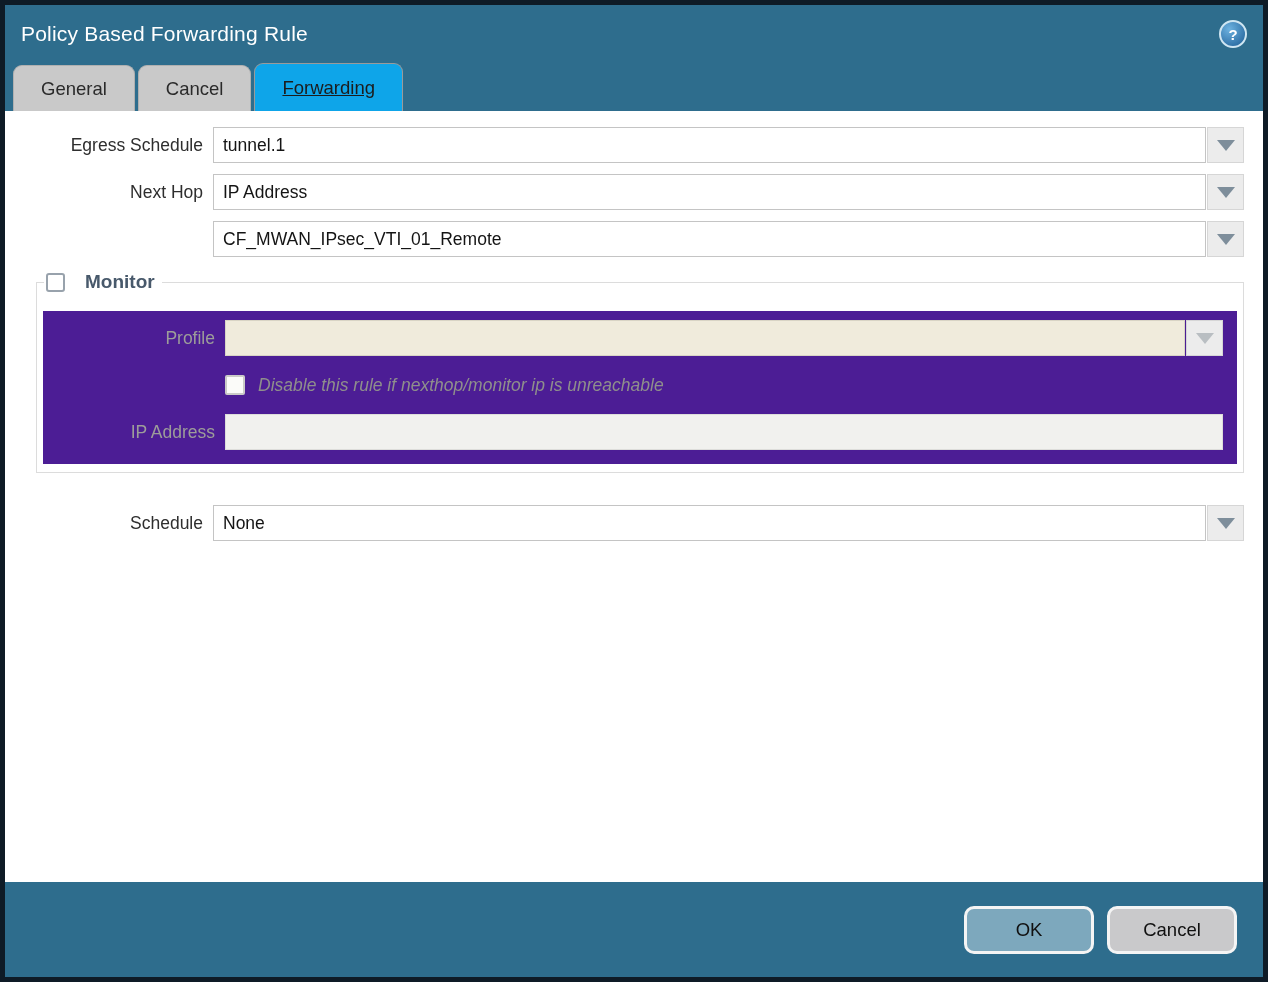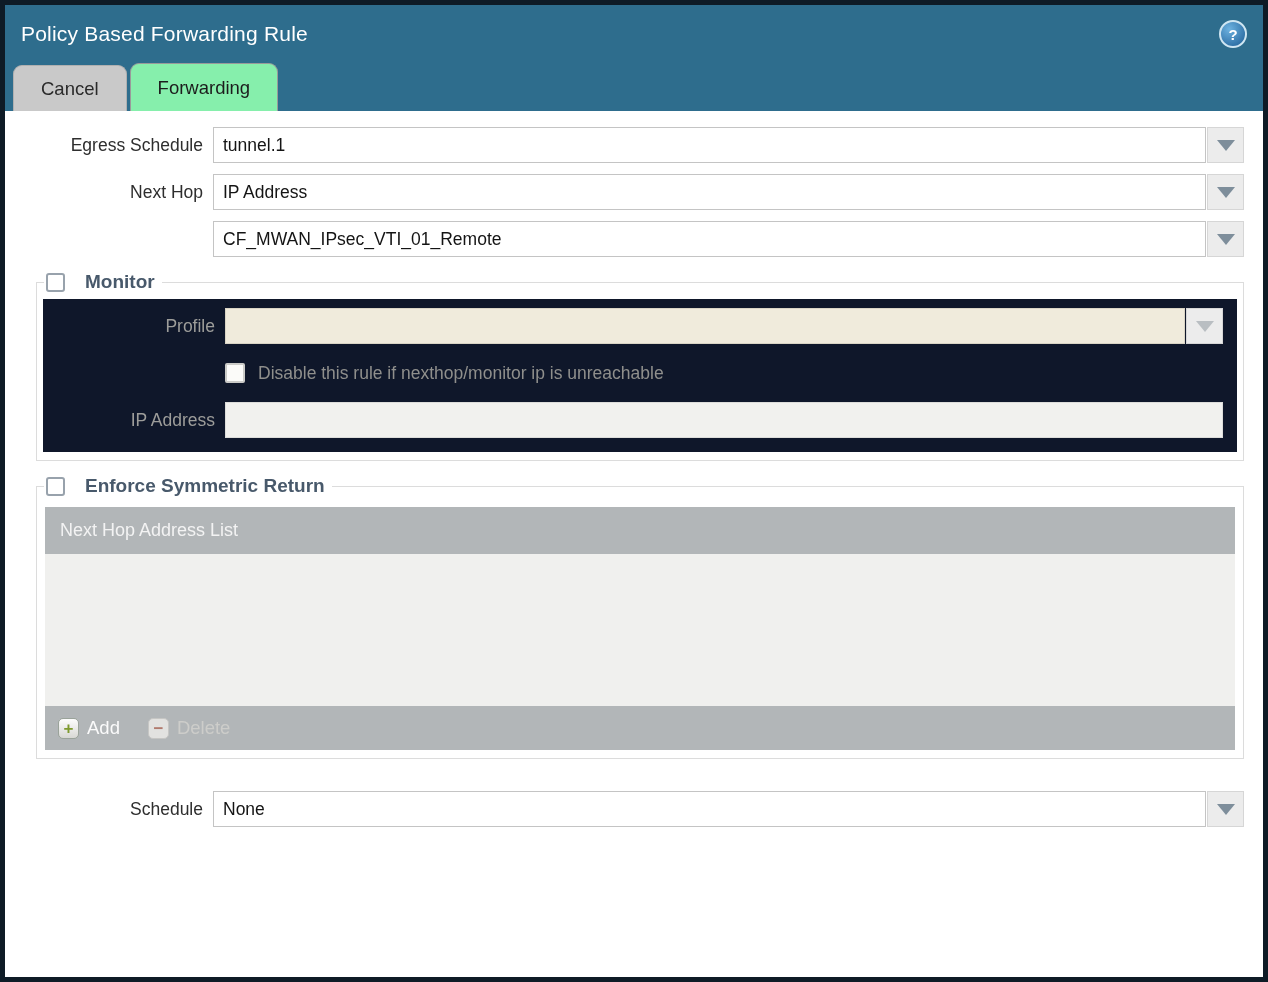--- a/index.html
+++ b/index.html
@@ -27,21 +27,21 @@
   }
 
   
   .tabs { height:48px; flex:none; display:flex; align-items:flex-end; padding-left:8px; gap:3px; }
   .tab {
     background:#c9c9c9; border:1px solid #b0b0b0; border-bottom:none;
     border-radius:9px 9px 0 0; padding:0 27px; height:46px;
     display:flex; align-items:center; font-size:18.5px; color:#2a2a2a; cursor:pointer;
     white-space:nowrap;
   }
-  .tab.active { background:#86efac; border-color:#9a9a9a; color:#1c1c1c; height:48px; }
+  .tab.active { background:#0ea5e9; border-color:#9a9a9a; color:#1c1c1c; height:48px;text-decoration:underline; }
 
   
   .content { background:#ffffff; flex:1; padding-top:16px; overflow:hidden; }
 
   .row { display:flex; align-items:center; margin:0 19px 11px 0; height:36px; }
   .row-label { width:208px; flex:none; text-align:right; padding-right:10px; font-size:17.5px; color:#2e2e2e; }
   .combo { flex:1; display:flex; align-items:stretch; height:36px; }
   .input {
     flex:1; min-width:0; border:1px solid #c4c4c4; background:#fff;
     padding:0 9px; font-size:17.5px; color:#141414; font-family:inherit; outline:none;
@@ -53,28 +53,28 @@
   .arrow { width:0; height:0; border-left:9px solid transparent; border-right:9px solid transparent; border-top:11px solid #7e8e9b; }
   .drop.disabled { cursor:default; }
   .drop.disabled .arrow { border-top-color:#b9bec2; }
 
   
   fieldset.sect { border:1px solid #dcdcdc; margin:14px 19px 0 31px; padding:0 6px 8px 6px; }
   legend.sect-legend { display:flex; align-items:center; gap:20px; padding:0 7px 0 2px; margin-left:1px; }
   .cb { width:19px; height:19px; border:2px solid #98a2ac; border-radius:3px; background:#fff; cursor:pointer; flex:none; }
   .sect-title { font-size:19px; font-weight:bold; color:#48596b; }
 
-  .monitor-body { background:#0f172a; padding:9px 8px 12px 0; margin-top:6px; }
+  .monitor-body { background:#4c1d95; padding:9px 8px 12px 0; margin-top:18px; }
   .m-row { display:flex; align-items:center; margin:0 6px 11px 0; height:36px; }
   .m-row:last-child { margin-bottom:2px; }
   .m-label { width:182px; flex:none; text-align:right; padding-right:10px; font-size:17.5px; color:#9d9d9a; }
   .input.beige { background:#f0ebdc; border-color:#d9d4c5; }
   .input.dis { background:#f1f1ee; border-color:#ddddda; }
   .cb2 { width:20px; height:20px; border:2px solid #cbcbc8; background:#fbfbf9; border-radius:2px; margin-right:13px; flex:none; cursor:pointer; }
-  .cb-text { font-size:17.5px; color:#8f8f8c; }
+  .cb-text { font-size:17.5px; color:#8f8f8c;font-style:italic; }
 
   
   .nh-table { margin:10px 2px 0 2px; }
   .nh-head { background:#b2b6b8; color:#f3f3f3; font-size:18px; padding:13px 15px; }
   .nh-body { background:#f0f0ee; height:152px; }
   .nh-foot { background:#b2b6b8; height:44px; display:flex; align-items:center; padding:0 13px; gap:28px; }
   .tbtn { display:flex; align-items:center; gap:8px; font-size:18.5px; cursor:pointer; }
   .tbtn .ic {
     width:21px; height:21px; border-radius:5px; flex:none;
     display:flex; align-items:center; justify-content:center;
@@ -103,20 +103,23 @@
 <div class="dialog">
 
   <div class="titlebar">
     <div class="title">Policy Based Forwarding Rule</div>
     <div class="help">
       <span>?</span>
     </div>
   </div>
 
   <div class="tabs">
+    <div class="tab">
+      <span>General</span>
+    </div>
     <div class="tab">
       <span>Cancel</span>
     </div>
     <div class="tab active">
       <span>Forwarding</span>
     </div>
   </div>
 
   <div class="content">
 
@@ -173,47 +176,31 @@
         </div>
         <div class="m-row">
           <div class="m-label">IP Address</div>
           <div class="combo">
             <input class="input dis" readonly="" disabled="" value="" style="">
           </div>
         </div>
       </div>
     </fieldset>
 
-    <fieldset class="sect">
-      <legend class="sect-legend">
-        <span class="cb"></span>
-        <span class="sect-title">Enforce Symmetric Return</span>
-      </legend>
-      <div class="nh-table">
-        <div class="nh-head">Next Hop Address List</div>
-        <div class="nh-body"></div>
-        <div class="nh-foot">
-          <div class="tbtn add">
-            <span class="ic">+</span>
-            <span>Add</span>
-          </div>
-          <div class="tbtn del">
-            <span class="ic">−</span>
-            <span>Delete</span>
-          </div>
-        </div>
-      </div>
-    </fieldset>
 
     <div class="row schedule-row">
       <div class="row-label">Schedule</div>
       <div class="combo">
         <input class="input" readonly="" value="None" style="">
         <div class="drop">
           <span class="arrow"></span>
         </div>
       </div>
     </div>
 
   </div>
 
+  <div class="footer">
+    <button class="btn ok">OK</button>
+    <button class="btn cancel">Cancel</button>
+  </div>
 
 </div>
 
 </body></html>

